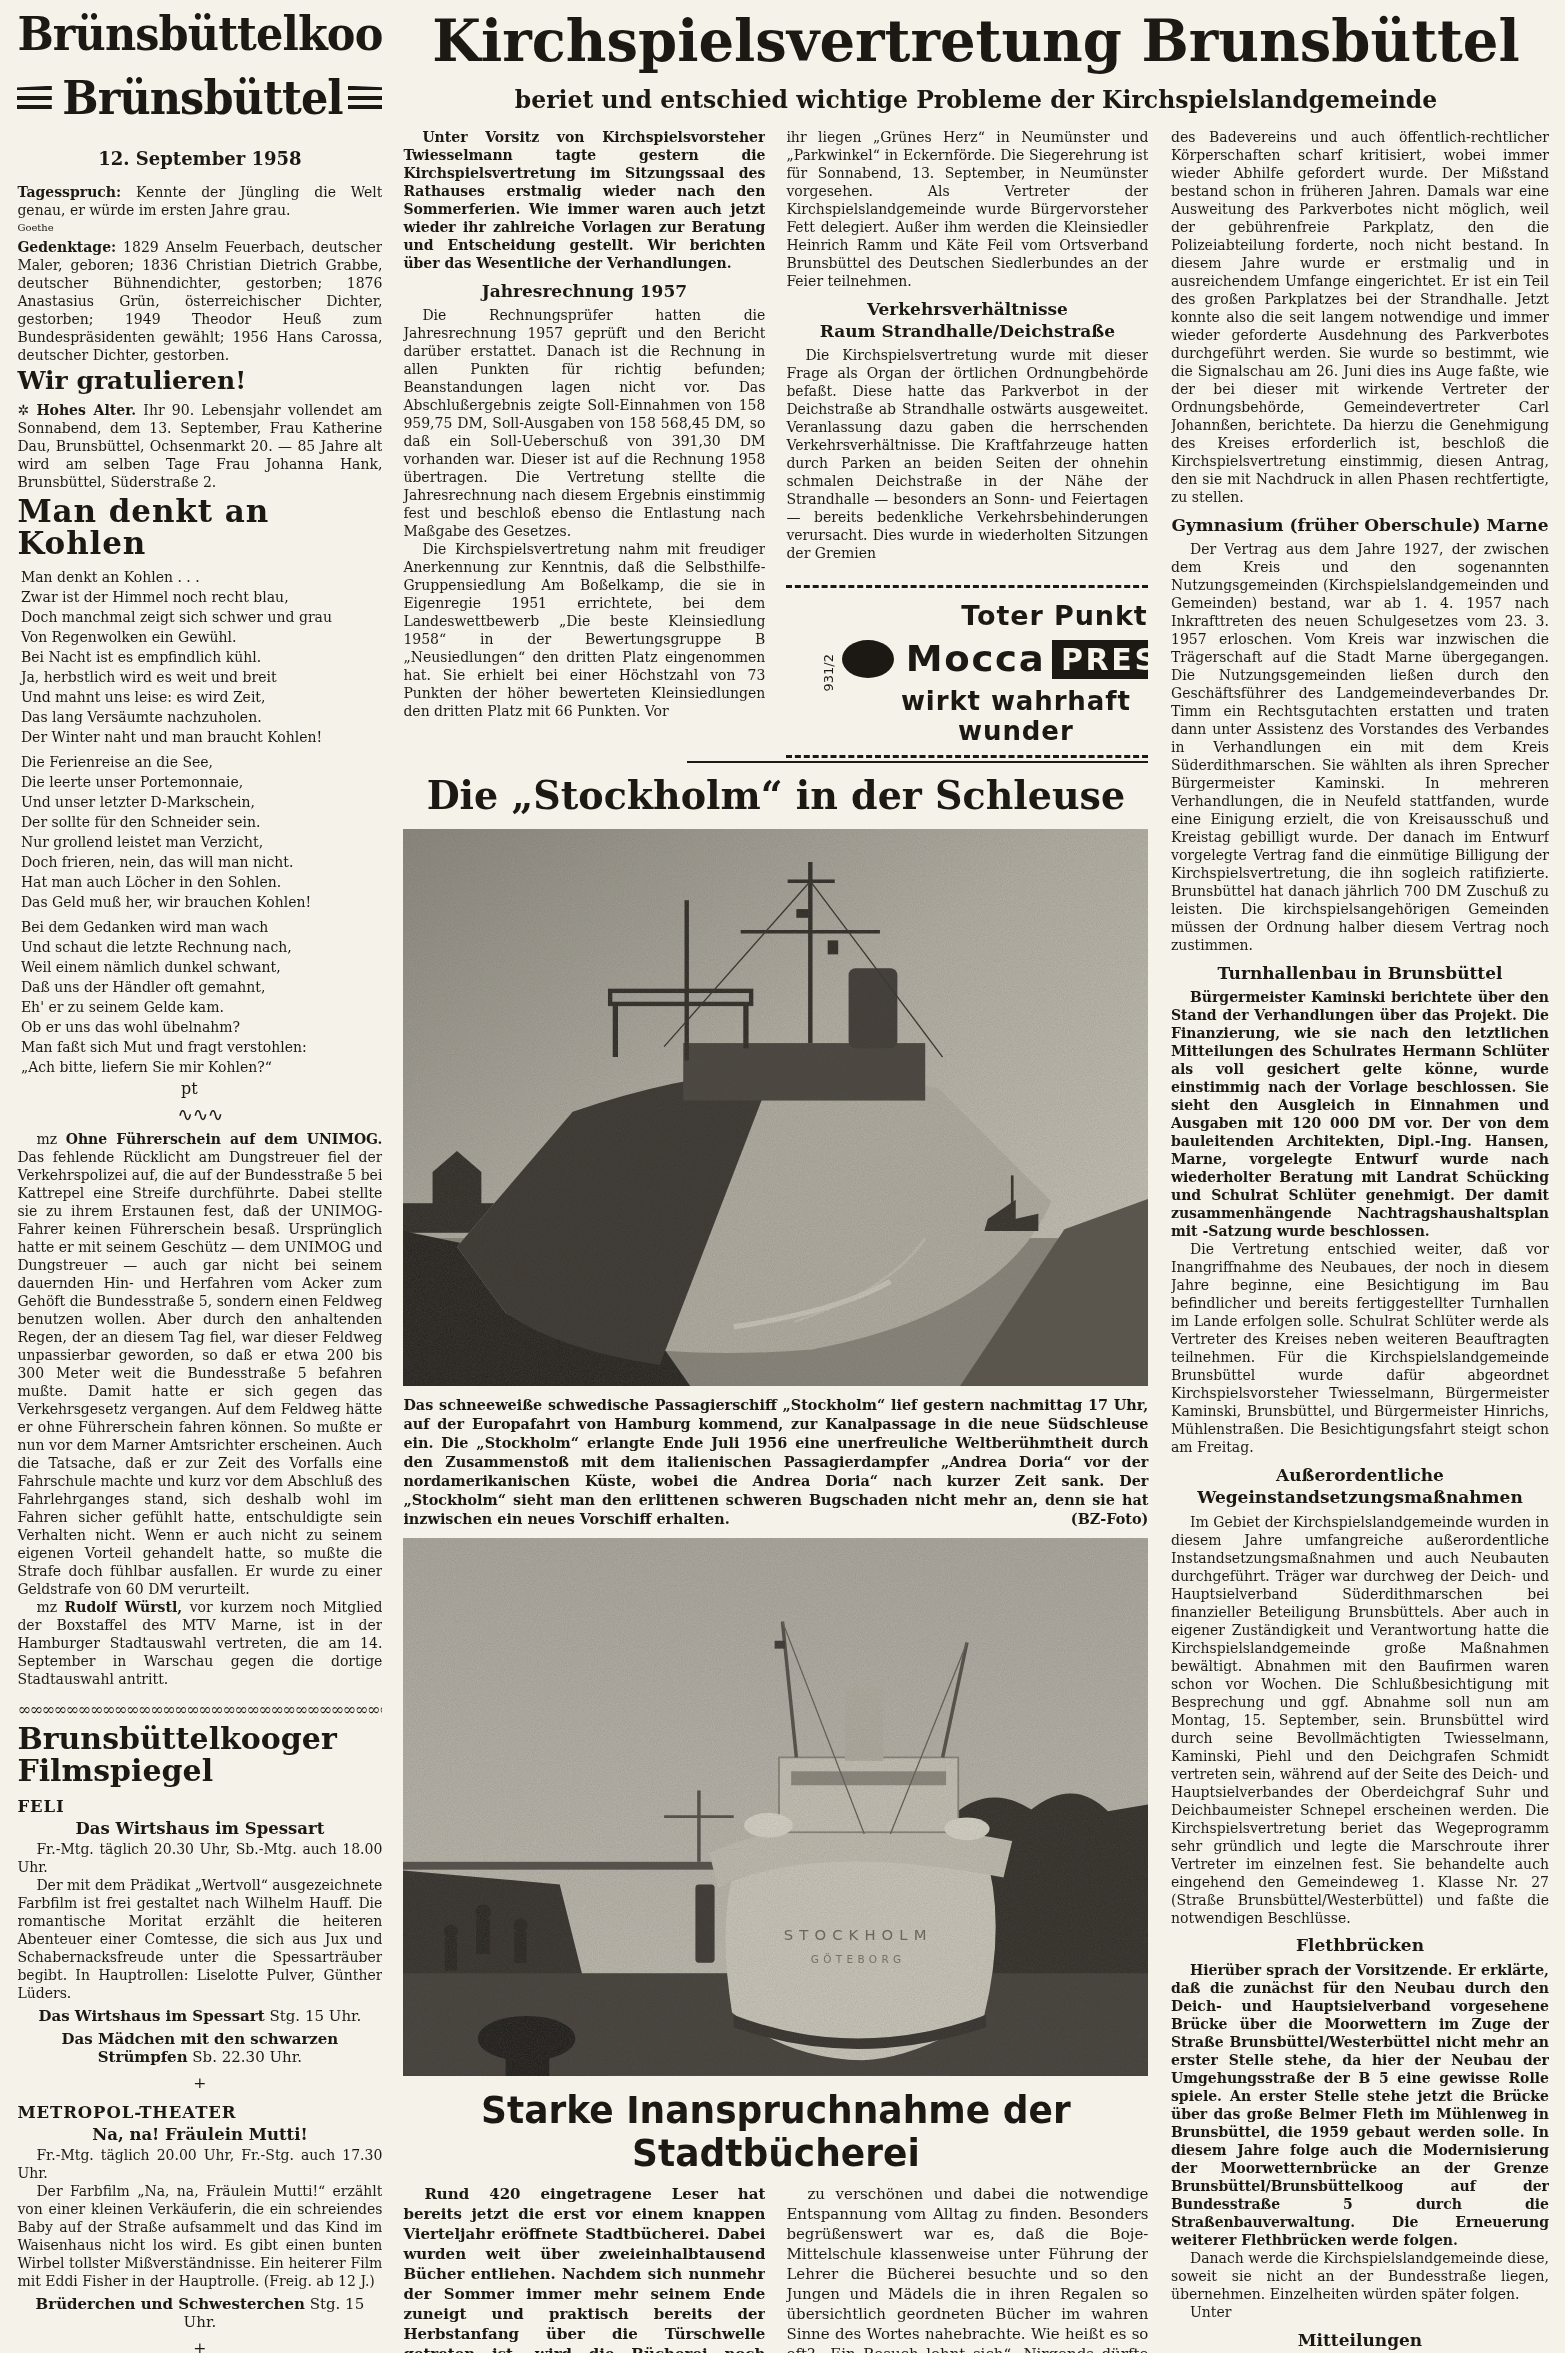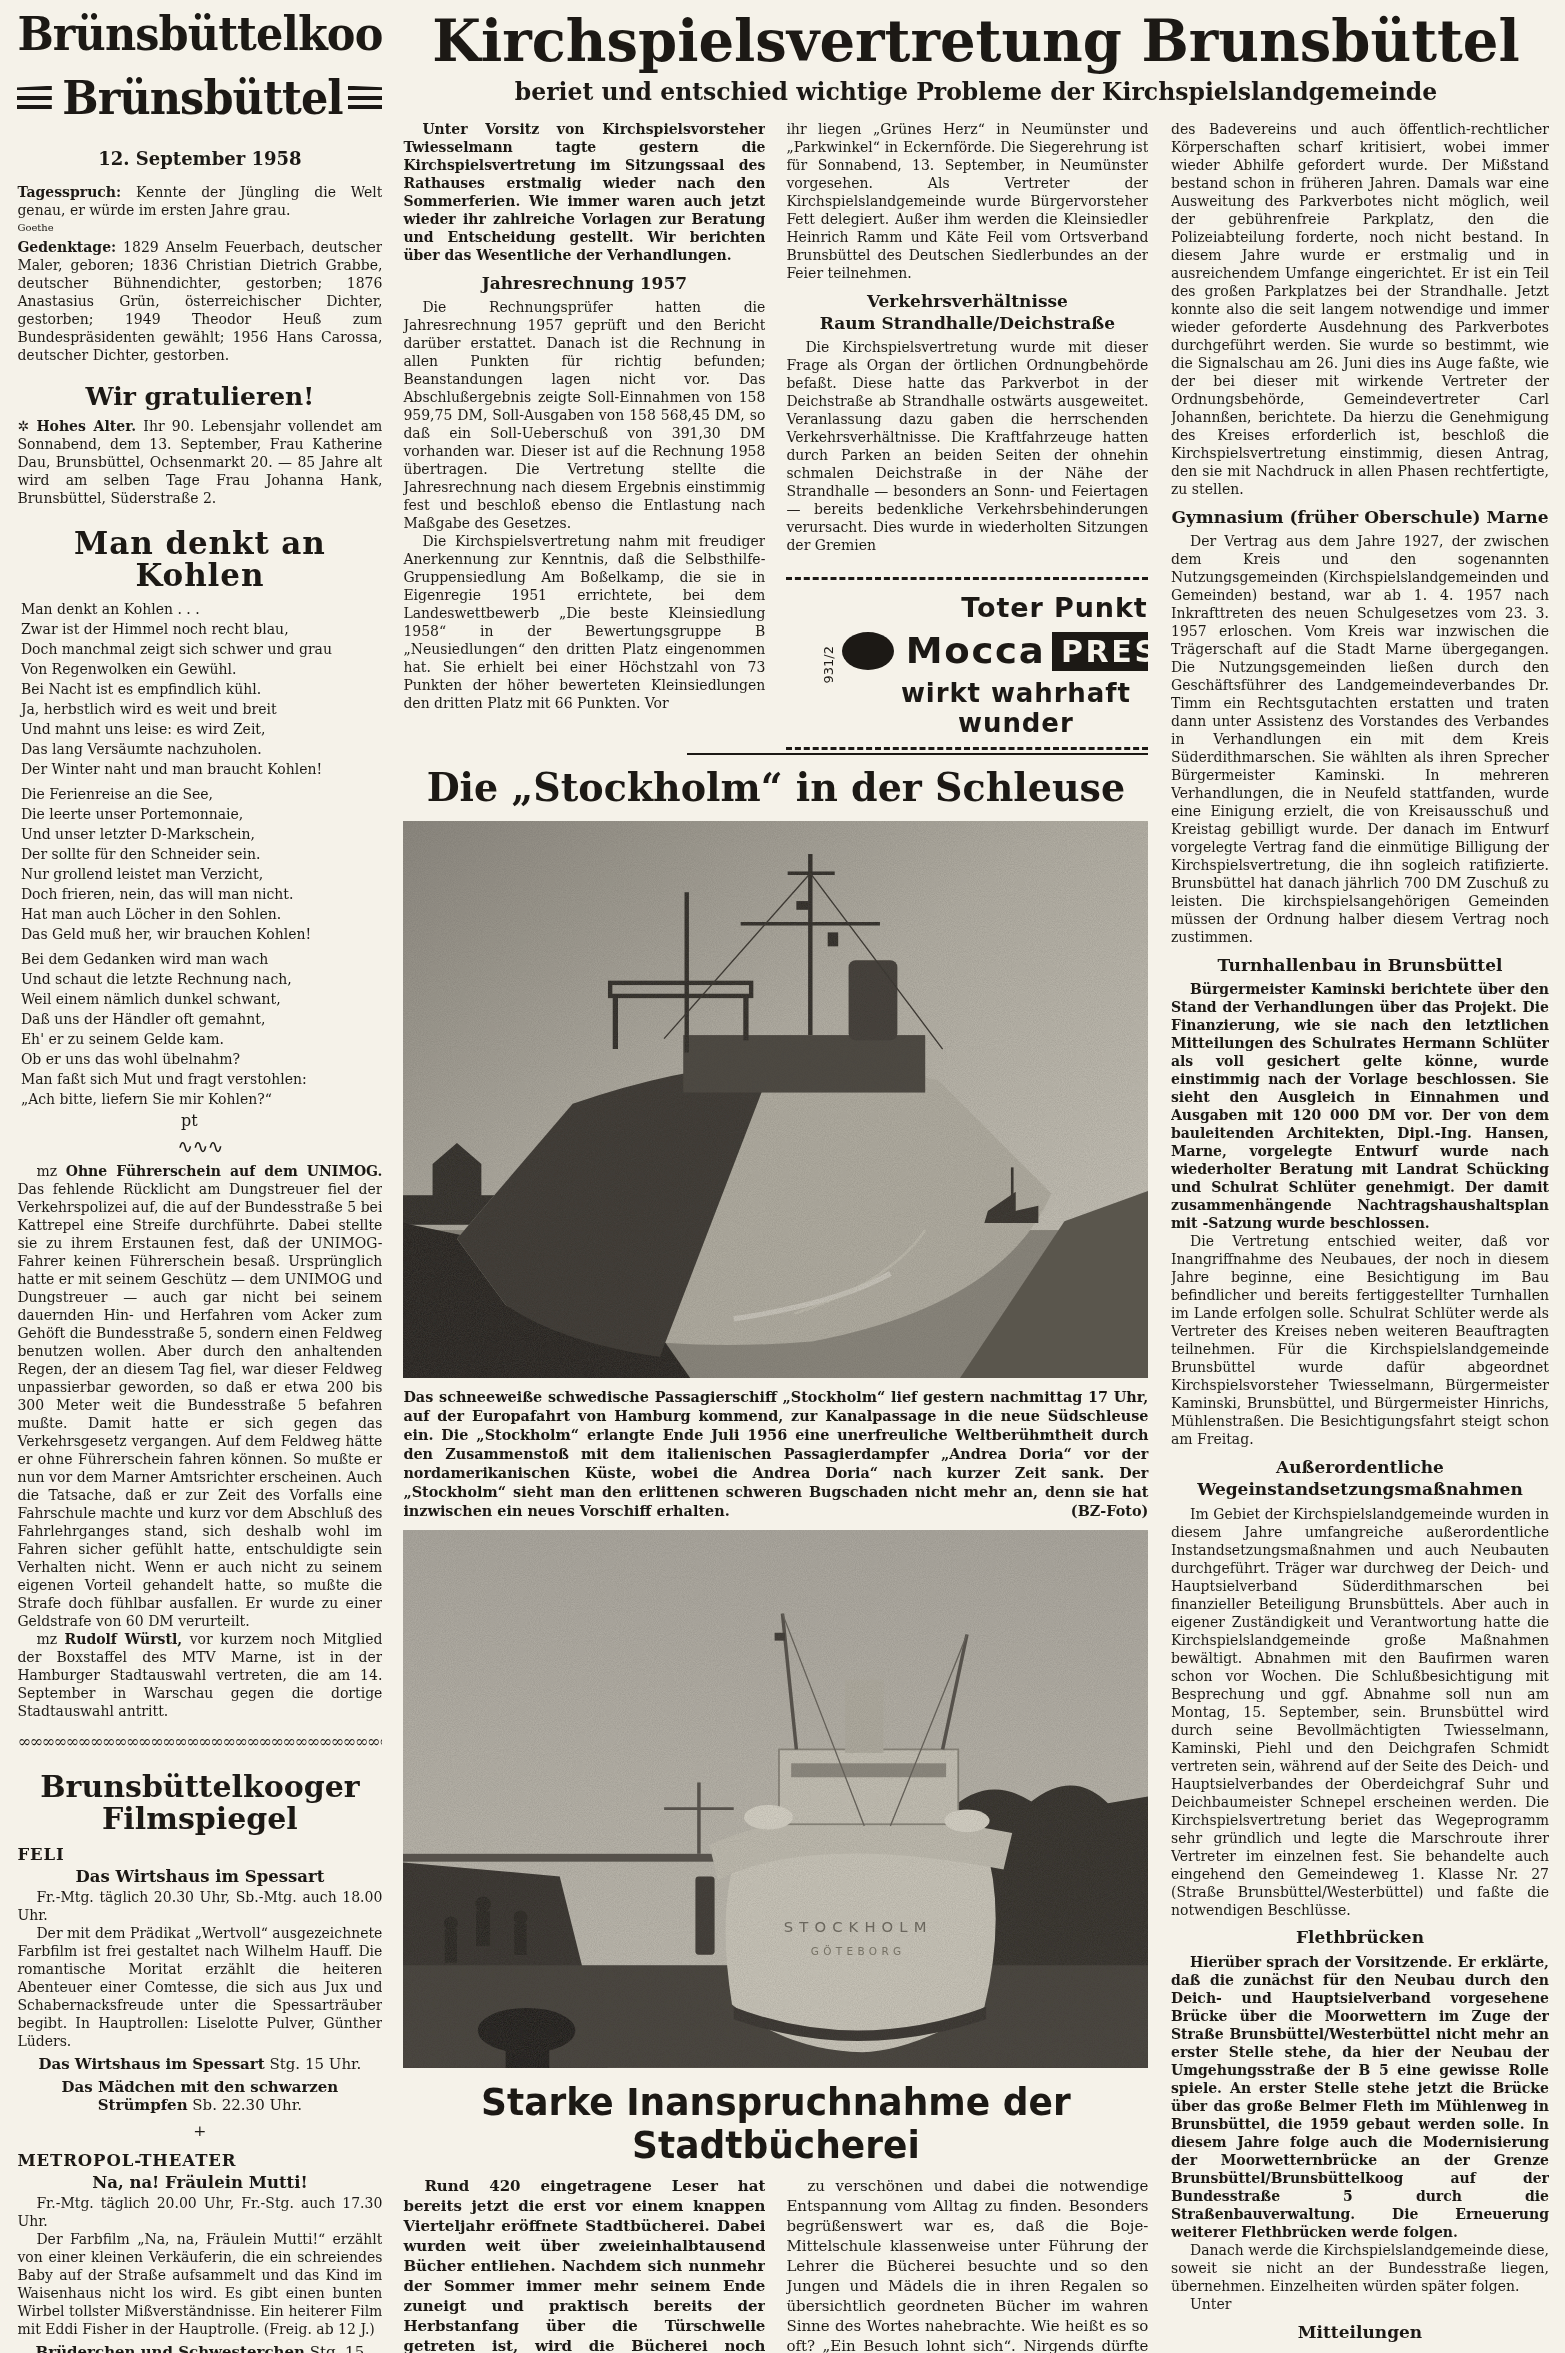--- a/index.html
+++ b/index.html
@@ -13,38 +13,38 @@
   .mast-row{display:flex;align-items:center;justify-content:center;gap:5.2px;margin-top:1.7px;}
   .mast-l2{font-size:43px;font-weight:bold;transform:scaleY(1.08);letter-spacing:-0.9px;line-height:1.0;}
   .speed{width:35px;height:26px;background:repeating-linear-gradient(#1c1915 0 4.3px,transparent 4.3px 9.6px);flex:none;}
   .speed.l{clip-path:polygon(0 6%,100% 0,100% 100%,0 94%);}
   .speed.r{clip-path:polygon(0 0,100% 6%,100% 94%,0 100%);}
   .dateline{font-size:18px;font-weight:bold;text-align:center;margin:8.7px 0 14px;}
   p.b{font-size:14px;line-height:18px;text-align:justify;margin:0;text-indent:19px;}
   p.b.noind{text-indent:0;}
   .runin{font-weight:bold;}
   .author-r{text-align:left;font-size:10px;line-height:17.4px;margin:0 8.7px 1.7px 0;}
-  h2.disp{font-family:"DejaVu Serif","Liberation Serif",serif;font-weight:bold;text-align:center;margin:20px 0 7px;line-height:1.05;}
+  h2.disp{font-family:"DejaVu Serif","Liberation Serif",serif;font-weight:bold;text-align:left;margin:4px 0 7px;line-height:1.05;}
   .grat{font-size:25px;}
   .kohlen{font-size:31px;letter-spacing:0.9px;}
   .film-h{font-size:30px;letter-spacing:0;}
   .poem{font-size:14px;line-height:20px;white-space:pre-line;margin:5.2px 0 0 3.5px;}
   .poem-sig{text-align:center;font-size:16px;margin:1.7px 21px 0 0;}
   .squig{text-align:center;font-size:19px;letter-spacing:-0.9px;margin:5.2px 0;}
   .chain{overflow:hidden;white-space:nowrap;font-size:16.5px;letter-spacing:-1.7px;margin:12px 0 1.7px;text-align:center;}
   .cinema{font-size:16.5px;font-weight:bold;letter-spacing:0.9px;margin:10.4px 0 1.7px;}
   .ftitle{font-size:16.5px;font-weight:bold;text-align:center;margin:3.5px 0 1.7px;}
   .fextra{font-size:15px;text-align:center;margin:5.2px 0 0;}
   .fextra .t{font-weight:bold;}
   .plus{text-align:center;font-size:15.7px;margin:7px 0 0;}
   
   .right{flex:1;min-width:0;}
   .mainhead{text-align:center;}
   .mainhead h1{font-size:56px;margin:0 0 3.5px;font-weight:bold;letter-spacing:0;line-height:1.0;transform:scaleY(1.05);}
-  .main-sub{font-size:23.5px;font-weight:bold;margin:10px 0 14px;}
+  .main-sub{font-size:23.5px;font-weight:bold;margin:18px 0 14px;}
   .bodycols{display:flex;gap:22.6px;}
   .mid{width:745px;flex:none;}
   .midcols{display:flex;gap:21px;min-height:581px;}
   .cA,.cB{width:362px;flex:none;overflow:hidden;}
   .cC{width:378px;flex:none;overflow:hidden;height:2227px;}
   h3.sec{font-size:17px;font-weight:bold;text-align:center;margin:7.8px 0 4.3px;white-space:pre-line;line-height:1.3;}
   
   .ad{border-top:3.5px dashed #1c1915;border-bottom:3.5px dashed #1c1915;margin-top:22.6px;padding:12px 0 8.7px;display:flex;align-items:center;}
   .ad-num{writing-mode:vertical-rl;transform:rotate(180deg);font-size:13px;font-family:"DejaVu Sans","Liberation Sans",sans-serif;margin:0 5.2px 0 35px;}
   .ad-body{flex:1;text-align:center;font-family:"DejaVu Sans","Liberation Sans",sans-serif;}

